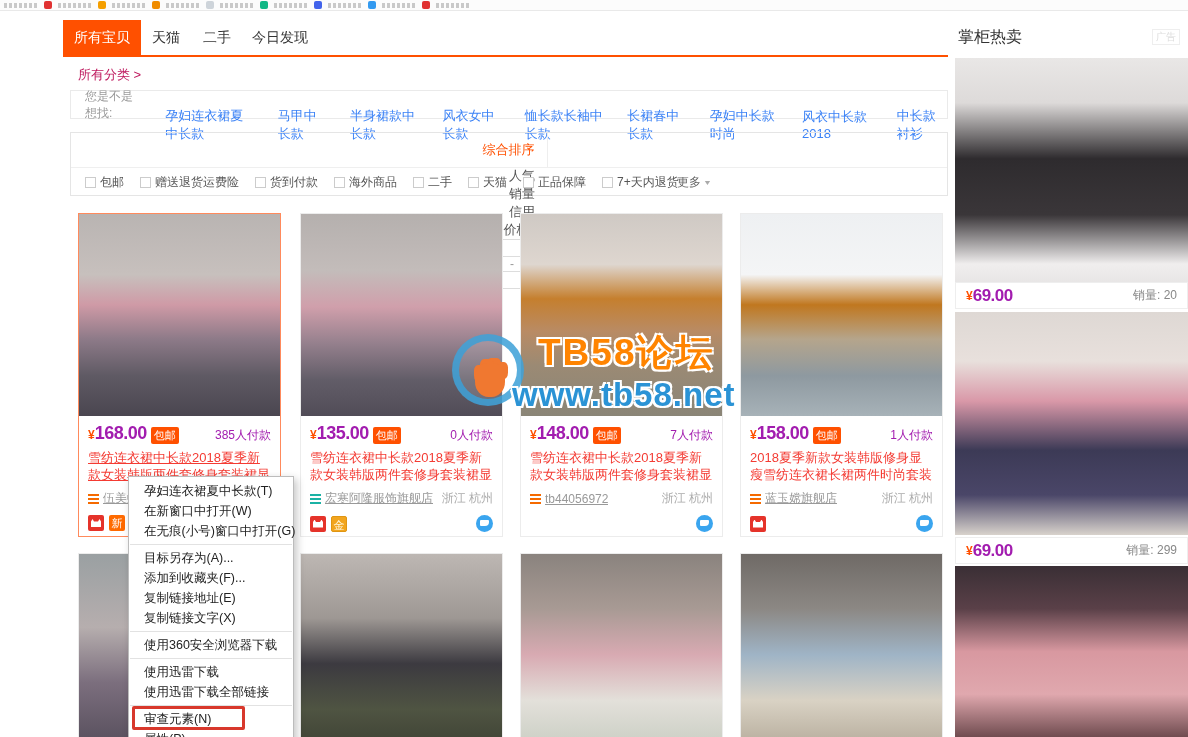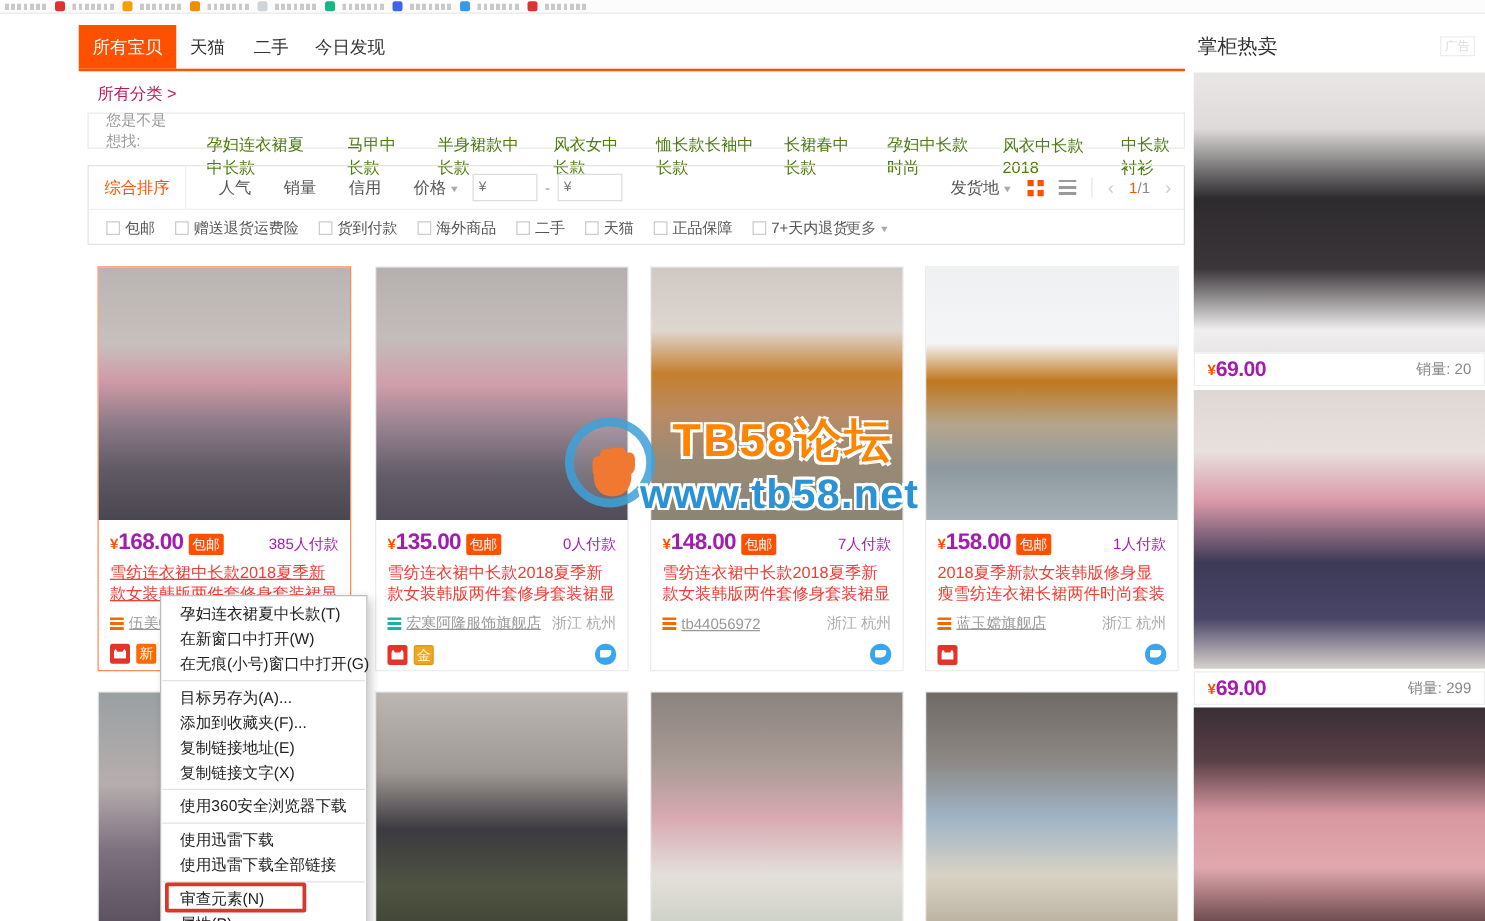--- a/index.html
+++ b/index.html
@@ -14,25 +14,25 @@
   
   .tab-active { position:absolute; left:63px; top:20px; width:78px; height:35px; background:#ff5000; color:#fff; font-size:14px; line-height:35px; text-align:center; }
   .tab { position:absolute; top:20px; height:35px; line-height:35px; font-size:14px; color:#333; }
   .tab-underline { position:absolute; left:63px; top:55px; width:885px; height:2px; background:#ff5000; }
 
   .breadcrumb { position:absolute; left:78px; top:66px; font-size:13px; color:#be185d; }
 
   
   .suggest { position:absolute; left:70px; top:90px; width:878px; height:29px; border:1px solid #eaeaea; display:flex; align-items:center; padding-left:14px; gap:22px; }
   .suggest .lbl { font-size:12px; color:#999; }
-  .suggest a { font-size:13px; color:#4d7c0f; text-decoration:none; cursor:pointer;margin-top:40px; }
+  .suggest a { font-size:13px; color:#3b82f6; text-decoration:none; cursor:pointer;margin-top:40px; }
 
   
   .sortbox { position:absolute; left:70px; top:132px; width:878px; height:64px; border:1px solid #e5e5e5; }
-  .sort-row { height:35px; border-bottom:1px solid #efefef; display:flex; align-items:center; }
+  .sort-row { height:35px; border-bottom:1px solid #efefef; display:flex; align-items:center;flex-direction:column; }
   .sort-active { width:78px; height:100%; line-height:34px; text-align:center; color:#ff5000; font-size:13px; border-right:1px solid #eee; }
   .sort-item { font-size:13px; color:#555; margin-left:26px; cursor:pointer; }
   .caret { display:inline-block; font-size:9px; color:#aaa; transform:scale(1,.8); margin-left:2px; }
   .price-input { width:52px; height:22px; border:1px solid #ddd; font-size:11px; color:#bbb; padding:2px 4px; margin-left:10px; }
   .dash { color:#999; margin-left:6px; font-size:12px; }
   .dash + .price-input { margin-left:6px; }
   .sort-right { margin-left:auto; display:flex; align-items:center; gap:12px; padding-right:10px; }
   .grid-ico { position:relative; width:13px; height:13px; cursor:pointer; }
   .grid-ico i { position:absolute; width:5px; height:5px; background:#ff5000; }
   .grid-ico i:nth-child(2){ left:8px; } .grid-ico i:nth-child(3){ top:8px; } .grid-ico i:nth-child(4){ left:8px; top:8px; }

